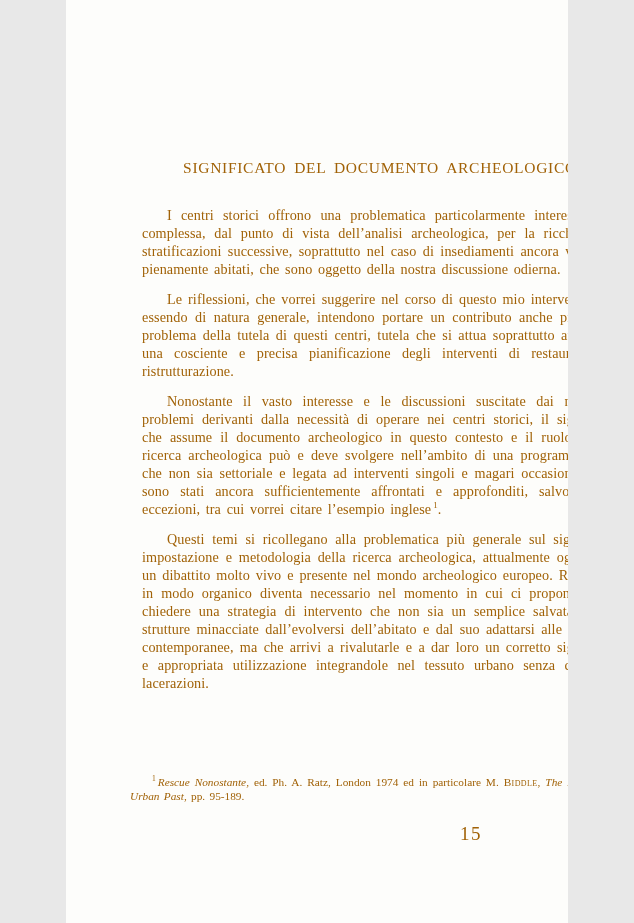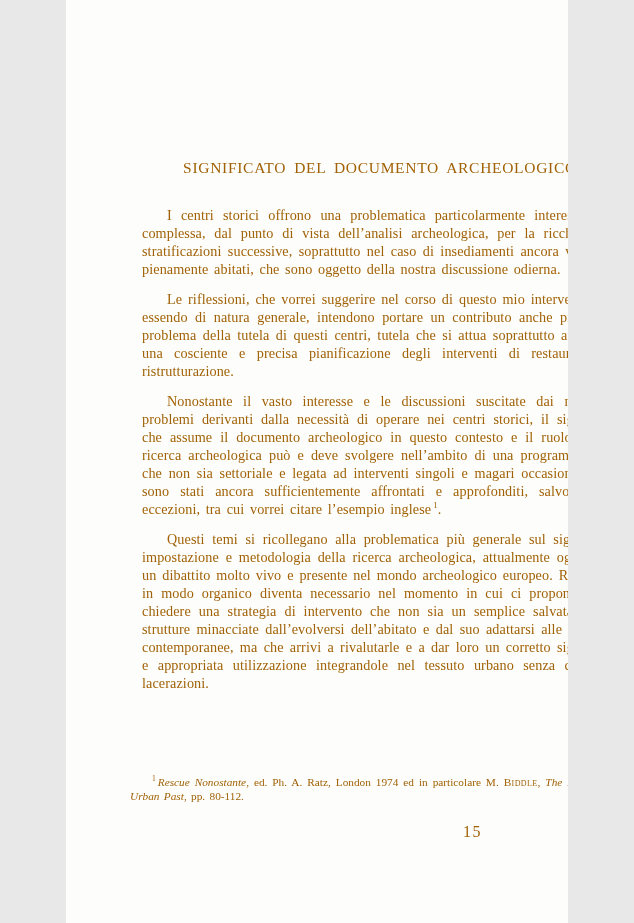--- a/index.html
+++ b/index.html
@@ -73,21 +73,21 @@
     font-style: italic;
   }
   .smallcaps {
     font-variant: small-caps;
     letter-spacing: 0.4px;
   }
   .page-number {
     position: absolute;
     top: 823px;
     right: 86px;
-    font-size: 16px;
+    font-size: 19px;
     letter-spacing: 1.5px;
   }
 </style>
 </head>
 <body>
 
 <div class="page">
 
   <div class="text-block">
 
@@ -97,17 +97,17 @@
 
     <div class="body-text">
       <p>I centri storici offrono una problematica particolarmente interessante e complessa, dal punto di vista dell’analisi archeologica, per la ricchezza di stratificazioni successive, soprattutto nel caso di insediamenti ancora viventi e pienamente abitati, che sono oggetto della nostra discussione odierna.</p>
       <p>Le riflessioni, che vorrei suggerire nel corso di questo mio intervento, pur essendo di natura generale, intendono portare un contributo anche pratico al problema della tutela di questi centri, tutela che si attua soprattutto attraverso una cosciente e precisa pianificazione degli interventi di restauro e di ristrutturazione.</p>
       <p><span>Nonostante il vasto interesse e le discussioni suscitate dai numerosi problemi derivanti dalla necessità di operare nei centri storici, il significato che assume il documento archeologico in questo contesto e il ruolo che la ricerca archeologica può e deve svolgere nell’ambito di una programmazione che non sia settoriale e legata ad interventi singoli e magari occasionali, non sono stati ancora sufficientemente affrontati e approfonditi, salvo alcune eccezioni, tra cui vorrei citare l’esempio inglese</span><sup class="fn-ref">1</sup><span>.</span></p>
       <p>Questi temi si ricollegano alla problematica più generale sul significato, impostazione e metodologia della ricerca archeologica, attualmente oggetto di un dibattito molto vivo e presente nel mondo archeologico europeo. Ripensarli in modo organico diventa necessario nel momento in cui ci proponiamo di chiedere una strategia di intervento che non sia un semplice salvataggio di strutture minacciate dall’evolversi dell’abitato e dal suo adattarsi alle esigenze contemporanee, ma che arrivi a rivalutarle e a dar loro un corretto significato e appropriata utilizzazione integrandole nel tessuto urbano senza cesure o lacerazioni.</p>
     </div>
 
   </div>
 
-  <p class="footnote"><sup class="fn-marker">1</sup><span class="italic">Rescue Nonostante,</span><span> ed. Ph. A. Ratz, London 1974 ed in particolare M.&nbsp;</span><span class="smallcaps">Biddle</span><span>, </span><span class="italic">The Future of the Urban Past</span><span>, pp. 80-112.</span></p>
+  <p class="footnote"><sup class="fn-marker">1</sup><span class="italic">Rescue Nonostante,</span><span> ed. Ph. A. Ratz, London 1974 ed in particolare M.&nbsp;</span><span class="smallcaps">Biddle</span><span>, </span><span class="italic">The Future of the Urban Past</span><span>, pp. 95-189.</span></p>
 
   <div class="page-number">15</div>
 
 </div>
 
 </body></html>

